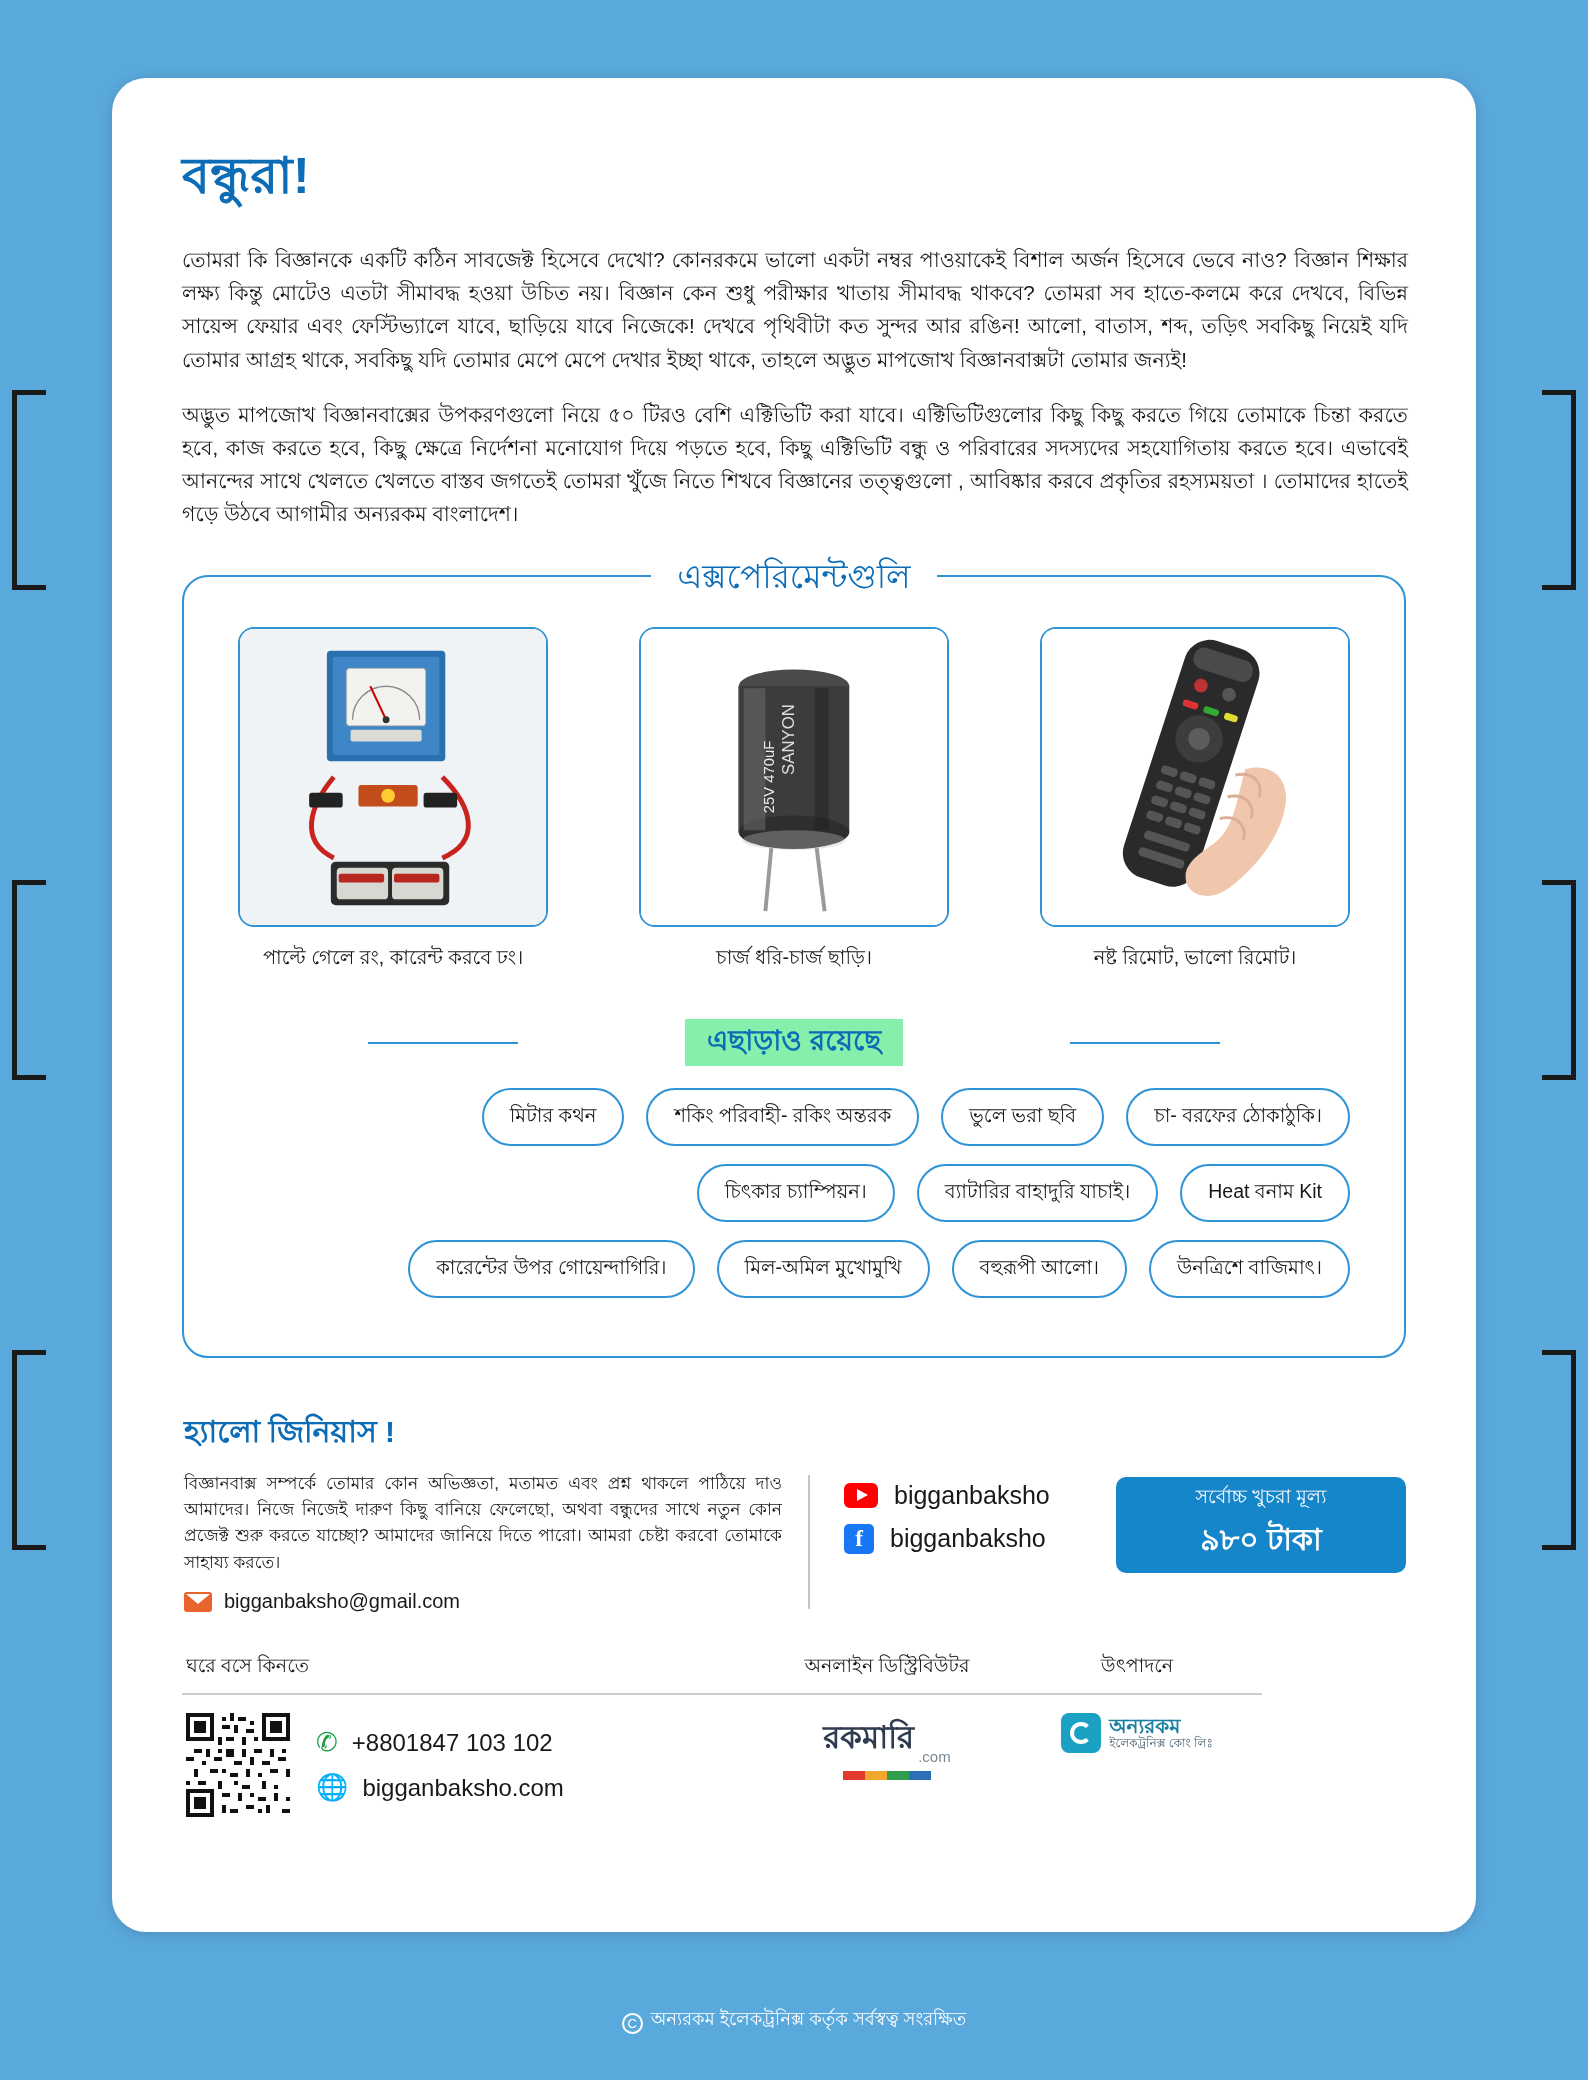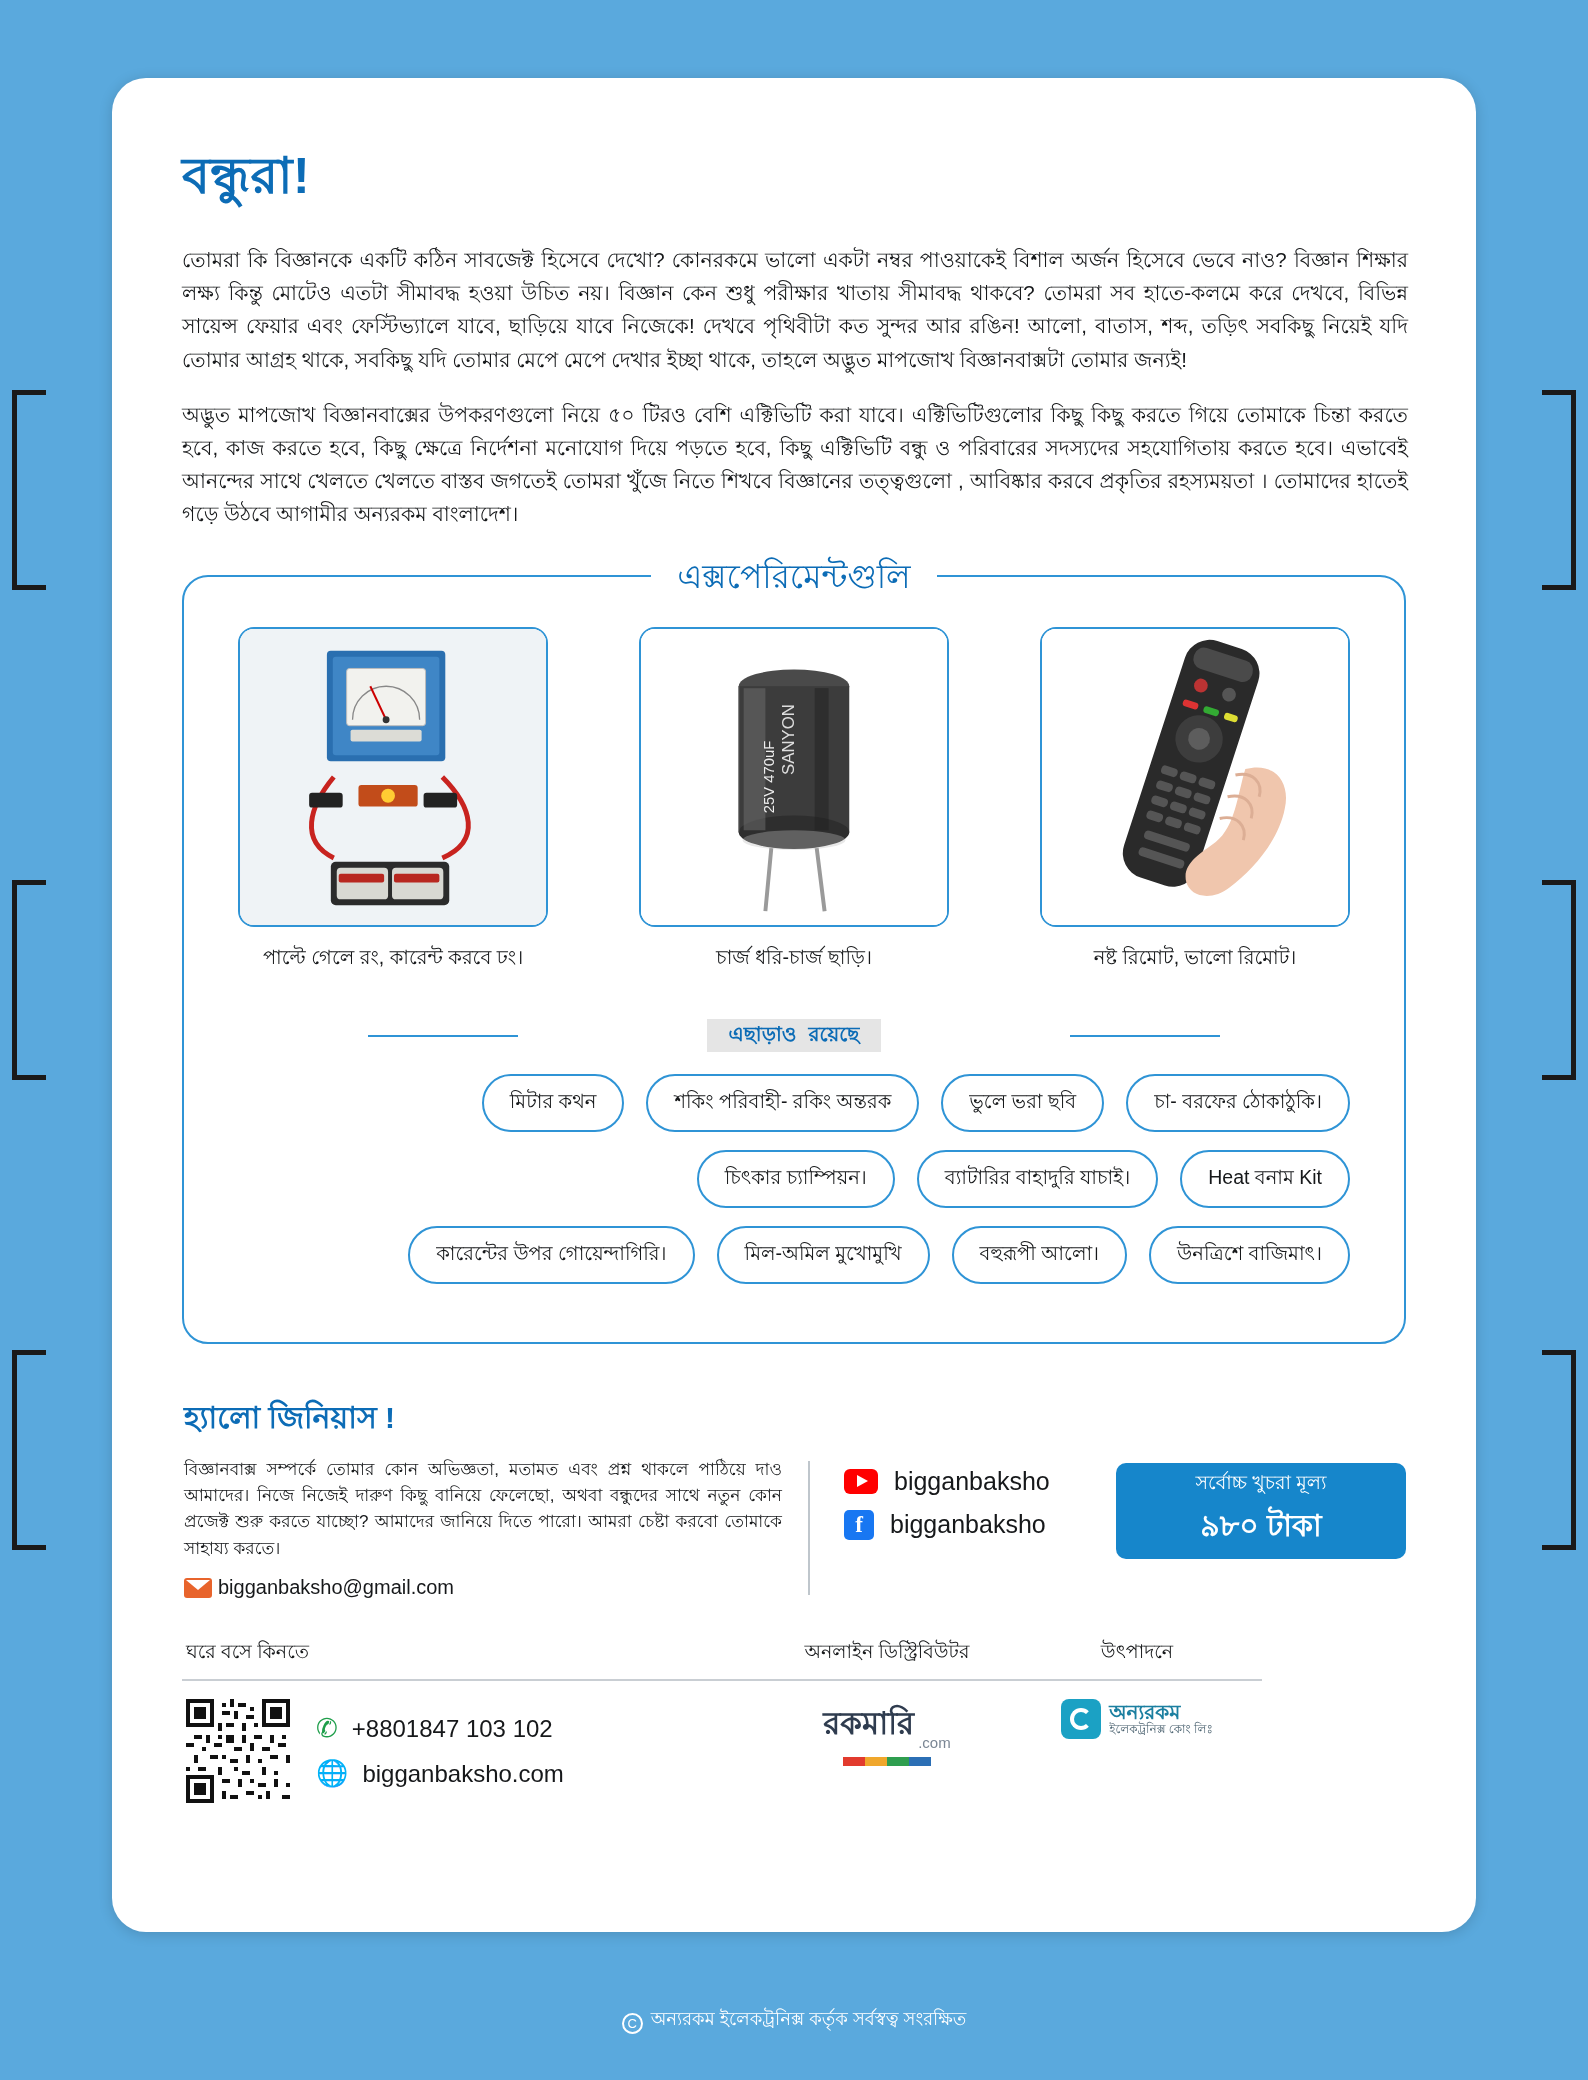--- a/index.html
+++ b/index.html
@@ -113,22 +113,22 @@
   }
   .sub-head-wrap:before, .sub-head-wrap:after {
     content:"";
     position:absolute; top:50%;
     height:2px; background:#2f94d6; width:150px;
   }
   .sub-head-wrap:before { left: 150px; }
   .sub-head-wrap:after  { right: 150px; }
   .sub-head {
     display:inline-block;
-    background:#e5e5e5; padding:0 22px;
-    color:#0c6cb6; font-size:20px; font-weight:bold;font-family:Liberation Mono, monospace;
+    background:#86efac; padding:0 22px;
+    color:#0c6cb6; font-size:28px; font-weight:bold;
   }
 
   .pill-rows { padding: 14px 20px 6px 20px; }
   .pill-row {
     display:flex; justify-content:flex-end; gap:22px;
     margin-bottom: 18px;
   }
   .pill {
     border:2px solid #2f94d6;
     border-radius: 999px;
@@ -147,21 +147,21 @@
   .contact-row {
     display:flex; align-items:flex-start;
     margin: 0 8px;
   }
   .contact-left { width: 600px; padding-left: 2px; }
   .contact-text {
     font-size:17px; line-height:1.55; color:#16181a;
     text-align: justify;
   }
   .email-line {
-    display:flex; align-items:center; gap:6px;
+    display:flex; align-items:center; gap:12px;
     margin-top: 14px; font-size: 20px; color:#16181a;
   }
   .vdiv { width:2px; background:#bfc6cc; align-self:stretch; margin: 4px 34px 4px 26px; }
   .social { padding-top: 10px; }
   .social-line {
     display:flex; align-items:center; gap:16px;
     font-size:25px; color:#16181a; margin-bottom: 14px;
   }
   .price-box {
     margin-left: auto;

